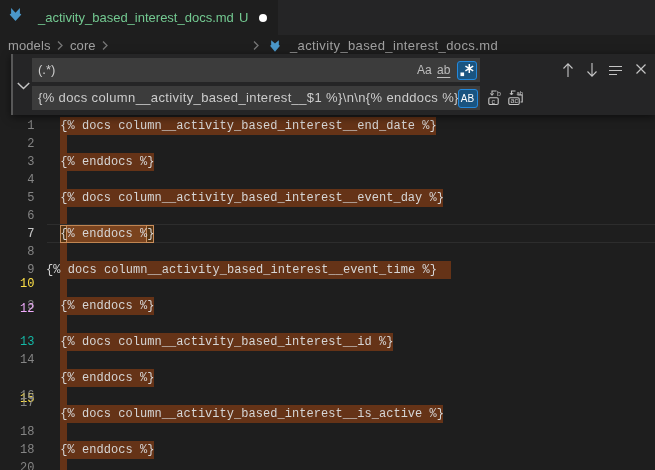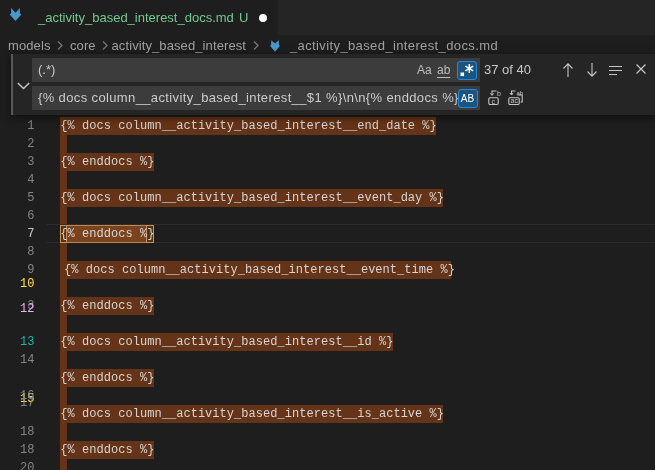--- a/index.html
+++ b/index.html
@@ -47,21 +47,20 @@
 </div>
 <div id="crumbs">
   <div class="crumb" style="left:8px">models</div>
   <svg style="left:56px;top:6px" width="8" height="9" viewBox="0 0 8 9">
       <polyline points="2,0.5 6,4.5 2,8.5" fill="none" stroke="#767676" stroke-width="1.3"></polyline>
     </svg>
   <div class="crumb" style="left:70px">core</div>
   <svg style="left:101px;top:6px" width="8" height="9" viewBox="0 0 8 9">
       <polyline points="2,0.5 6,4.5 2,8.5" fill="none" stroke="#767676" stroke-width="1.3"></polyline>
     </svg>
-  <div class="crumb" style="left:111.5px">activity_based_interest</div>
   <svg style="left:252px;top:6px" width="8" height="9" viewBox="0 0 8 9">
       <polyline points="2,0.5 6,4.5 2,8.5" fill="none" stroke="#767676" stroke-width="1.3"></polyline>
     </svg>
   <svg style="left:270px;top:5px" width="10" height="12" viewBox="0 0 12 14">
     <path d="M1.4 0 L6 3.9 L10.6 0 L10.6 5.8 L12 6.8 L6 14 L0 6.8 L1.4 5.8 Z" fill="#4a97c9"></path>
   </svg>
   <div class="crumb" style="left:290px;letter-spacing:0.38px">_activity_based_interest_docs.md</div>
 </div>
 
 <div class="num" style="top:116.5px;color:#858585">1</div>
@@ -82,21 +81,21 @@
 <div class="num" style="top:224.5px;color:#c6c6c6">7</div>
 <div class="cl" style="top:224.5px"></div>
 <div class="cur" style="left:59.5px;top:224.5px;width:94.1px"></div>
 <div class="brk" style="left:59.5px;top:224.5px"></div>
 <div class="brk" style="left:146.4px;top:224.5px"></div>
 <div class="code" style="left:60.3px;top:224.5px">{%&nbsp;enddocs&nbsp;%}</div>
 <div class="num" style="top:242.5px;color:#858585">8</div>
 <div class="hl" style="left:59.5px;top:242.5px;width:7.24px"></div>
 <div class="num" style="top:260.5px;color:#858585">9</div>
 <div class="hl" style="left:59.5px;top:260.5px;width:391.0px"></div>
-<div class="code" style="left:64px;top:260.5px">{%&nbsp;docs&nbsp;column__activity_based_interest__event_time&nbsp;%}</div>
+<div class="code" style="left:46px;top:260.5px">{%&nbsp;docs&nbsp;column__activity_based_interest__event_time&nbsp;%}</div>
 <div class="num" style="top:275px;color:#fde047">10</div>
 <div class="hl" style="left:59.5px;top:278.5px;width:7.24px"></div>
 <div class="num" style="top:296.5px;color:#858585">3</div>
 <div class="hl" style="left:59.5px;top:296.5px;width:94.1px"></div>
 <div class="code" style="left:60.3px;top:296.5px">{%&nbsp;enddocs&nbsp;%}</div>
 <div class="num" style="top:300px;color:#f0abfc">12</div>
 <div class="hl" style="left:59.5px;top:314.5px;width:7.24px"></div>
 <div class="num" style="top:332.5px;color:#14b8a6">13</div>
 <div class="hl" style="left:59.5px;top:332.5px;width:333.0px"></div>
 <div class="code" style="left:60.3px;top:332.5px">{%&nbsp;docs&nbsp;column__activity_based_interest__id&nbsp;%}</div>
@@ -125,21 +124,20 @@
   <div class="inp" style="top:3.5px">(.*)</div>
   <div class="opt" style="left:404px;top:3.5px;line-height:24.5px">Aa</div>
   <div class="opt" style="left:424px;top:3.5px;line-height:24.5px;text-decoration:underline;text-underline-offset:2.5px">ab</div>
   <div class="bluebtn" style="left:443.5px;top:6.5px"></div>
   <svg style="left:447px;top:9.5px" width="14" height="13" viewBox="0 0 14 13">
     <rect x="0.5" y="8.5" width="3.6" height="3.6" fill="#ffffff"></rect>
     <g stroke="#ffffff" stroke-width="1.5">
         <path d="M9.3 0 L9.3 9 M5.4 2.2 L13.2 6.8 M13.2 2.2 L5.4 6.8"></path>
       </g>
   </svg>
-  <div id="count">37 of 40</div>
   <svg style="left:547.5px;top:7.5px" width="14" height="16" viewBox="0 0 14 16">
     <path d="M7 15 L7 2 M2.5 6.5 L7 1.9 L11.5 6.5" fill="none" stroke="#c5c5c5" stroke-width="1.1"></path>
   </svg>
   <svg style="left:571.5px;top:7.5px" width="14" height="16" viewBox="0 0 14 16">
     <path d="M7 1 L7 14 M2.5 9.5 L7 14.1 L11.5 9.5" fill="none" stroke="#c5c5c5" stroke-width="1.1"></path>
   </svg>
   <svg style="left:595px;top:9px" width="15" height="14" viewBox="0 0 15 14">
     <path d="M1 3.5 L14 3.5 M1 7.5 L14 7.5 M1 11.5 L9 11.5" fill="none" stroke="#c5c5c5" stroke-width="1.2"></path>
   </svg>
   <svg style="left:621.5px;top:9px" width="12" height="12" viewBox="0 0 12 12">

